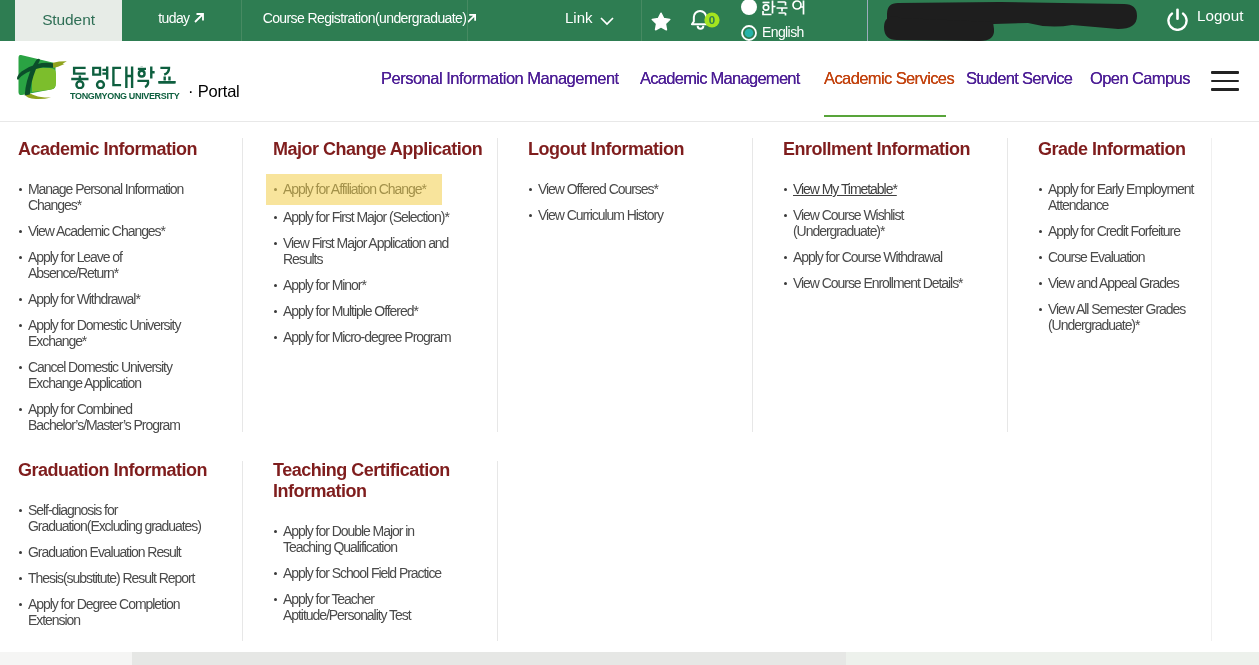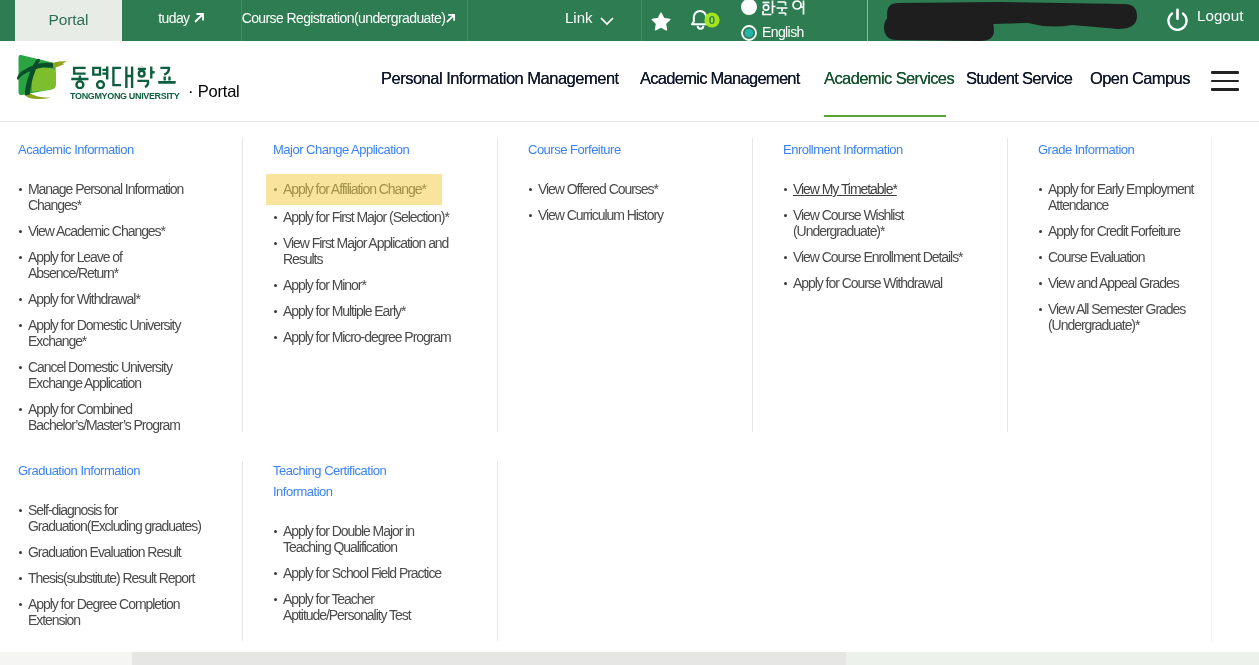--- a/index.html
+++ b/index.html
@@ -5,47 +5,47 @@
 body{font-family:"Liberation Sans",sans-serif;background:#fff;}
 #page{position:relative;width:1259px;height:665px;overflow:hidden;background:#fff;}
 .abs{position:absolute;}
 
 #topbar{position:absolute;left:0;top:0;width:1259px;height:41px;background:#2e7d52;}
 .tbsep{position:absolute;top:0;width:1px;height:41px;background:#478a62;}
 #ptab{position:absolute;left:15px;top:0;width:107px;height:41px;background:#e7ece7;color:#2e6e55;font-size:15.5px;letter-spacing:-0.1px;text-align:center;line-height:40px;}
 .tbtxt{position:absolute;color:#fff;font-size:14px;letter-spacing:-0.6px;line-height:36px;height:41px;}
 
 #hdr{position:absolute;left:0;top:41px;width:1259px;height:80px;background:#fff;border-bottom:1px solid #e8e8e8;}
-.nav{position:absolute;top:28px;font-size:16.5px;letter-spacing:-0.35px;color:#0f172a;white-space:nowrap;text-shadow:0 0 0.35px currentColor;}
-.nav.act{color:#14532d;letter-spacing:-0.6px;}
+.nav{position:absolute;top:28px;font-size:16.5px;letter-spacing:-0.35px;color:#4c1d95;white-space:nowrap;text-shadow:0 0 0.35px currentColor;}
+.nav.act{color:#c2410c;letter-spacing:-0.6px;}
 #underline{position:absolute;left:824px;top:115px;width:122px;height:2px;background:#58a43a;}
 .hline{position:absolute;left:1211px;width:28px;height:2.5px;background:#222;border-radius:1px;}
 
 .col{position:absolute;width:225px;}
-.col h3{font-size:13px;font-weight:normal;letter-spacing:-0.5px;color:#3b82f6;line-height:21px;padding-top:8px;}
+.col h3{font-size:18px;font-weight:bold;letter-spacing:-0.5px;color:#7f1d1d;line-height:21px;padding-top:8px;}
 .col ul{list-style:none;margin-top:21px;}
 .col li{position:relative;font-size:14px;letter-spacing:-1.05px;line-height:16px;color:#4a4a4a;padding-left:10px;margin-bottom:10px;white-space:nowrap;}
 .col li::before{content:"";position:absolute;left:1px;top:6.5px;width:3.2px;height:3.2px;border-radius:50%;background:#3a3a3a;}
 li.hl{background:#f8e49c;width:176px;box-sizing:border-box;margin:-7px 4px 4px -7.5px;padding:7px 0 8px 17.5px;color:#a3914a;}
 li.hl::before{left:8.5px;top:13.5px;background:#a3914a;}
 li.ul a{color:#3f3f3f;text-decoration:underline;}
 .vsep{position:absolute;width:1px;background:#e7e7e7;}
 
 #strip{position:absolute;left:0;top:652px;width:1259px;height:13px;background:#f5f5f4;}
 </style></head>
 <body>
 <div id="page">
 
 <div id="topbar">
-  <div id="ptab">Portal</div>
+  <div id="ptab">Student</div>
   <div class="tbtxt" style="left:122px;width:119px;text-align:center;">tuday <svg width="12" height="11" viewBox="0 0 12 11" style="vertical-align:-1px">
           <path d="M2 9 L9.5 1.5 M3.5 1 h6.5 v6.5" stroke="#fff" stroke-width="1.8" fill="none"></path>
         </svg></div>
   <div class="tbsep" style="left:241px"></div>
-  <div class="tbtxt" style="left:236px;width:226px;text-align:center;">Course Registration(undergraduate)<svg width="11" height="10" viewBox="0 0 12 11" style="vertical-align:-1px">
+  <div class="tbtxt" style="left:257px;width:226px;text-align:center;">Course Registration(undergraduate)<svg width="11" height="10" viewBox="0 0 12 11" style="vertical-align:-1px">
           <path d="M2 9 L9.5 1.5 M3.5 1 h6.5 v6.5" stroke="#fff" stroke-width="1.9" fill="none"></path>
         </svg></div>
   <div class="tbsep" style="left:467px"></div>
   <div class="tbtxt" style="left:565px;font-size:15px;letter-spacing:0;">Link</div>
   <svg class="abs" style="left:599px;top:16px" width="16" height="10" viewBox="0 0 16 10">
         <path d="M2 2 L8 8 L14 2" stroke="#fff" stroke-width="1.7" fill="none"></path>
       </svg>
   <div class="tbsep" style="left:641px"></div>
 
   <svg class="abs" style="left:650px;top:12px" width="22" height="19" viewBox="0 0 24 23">
@@ -156,40 +156,40 @@
   </ul>
 </div>
 
 <div class="col" style="left:273px;top:131px">
   <h3>Major Change Application</h3>
   <ul>
     <li class="hl">Apply for Affiliation Change*</li>
     <li>Apply for First Major (Selection)*</li>
     <li>View First Major Application and<br>Results</li>
     <li>Apply for Minor*</li>
-    <li>Apply for Multiple Early*</li>
+    <li>Apply for Multiple Offered*</li>
     <li>Apply for Micro-degree Program</li>
   </ul>
 </div>
 
 <div class="col" style="left:528px;top:131px">
-  <h3>Course Forfeiture</h3>
+  <h3>Logout Information</h3>
   <ul>
     <li>View Offered Courses*</li>
     <li>View Curriculum History</li>
   </ul>
 </div>
 
 <div class="col" style="left:783px;top:131px">
   <h3>Enrollment Information</h3>
   <ul>
     <li class="ul"><a>View My Timetable*</a></li>
     <li>View Course Wishlist<br>(Undergraduate)*</li>
+    <li>Apply for Course Withdrawal</li>
     <li>View Course Enrollment Details*</li>
-    <li>Apply for Course Withdrawal</li>
   </ul>
 </div>
 
 <div class="col" style="left:1038px;top:131px">
   <h3>Grade Information</h3>
   <ul>
     <li>Apply for Early Employment<br>Attendance</li>
     <li>Apply for Credit Forfeiture</li>
     <li>Course Evaluation</li>
     <li>View and Appeal Grades</li>

